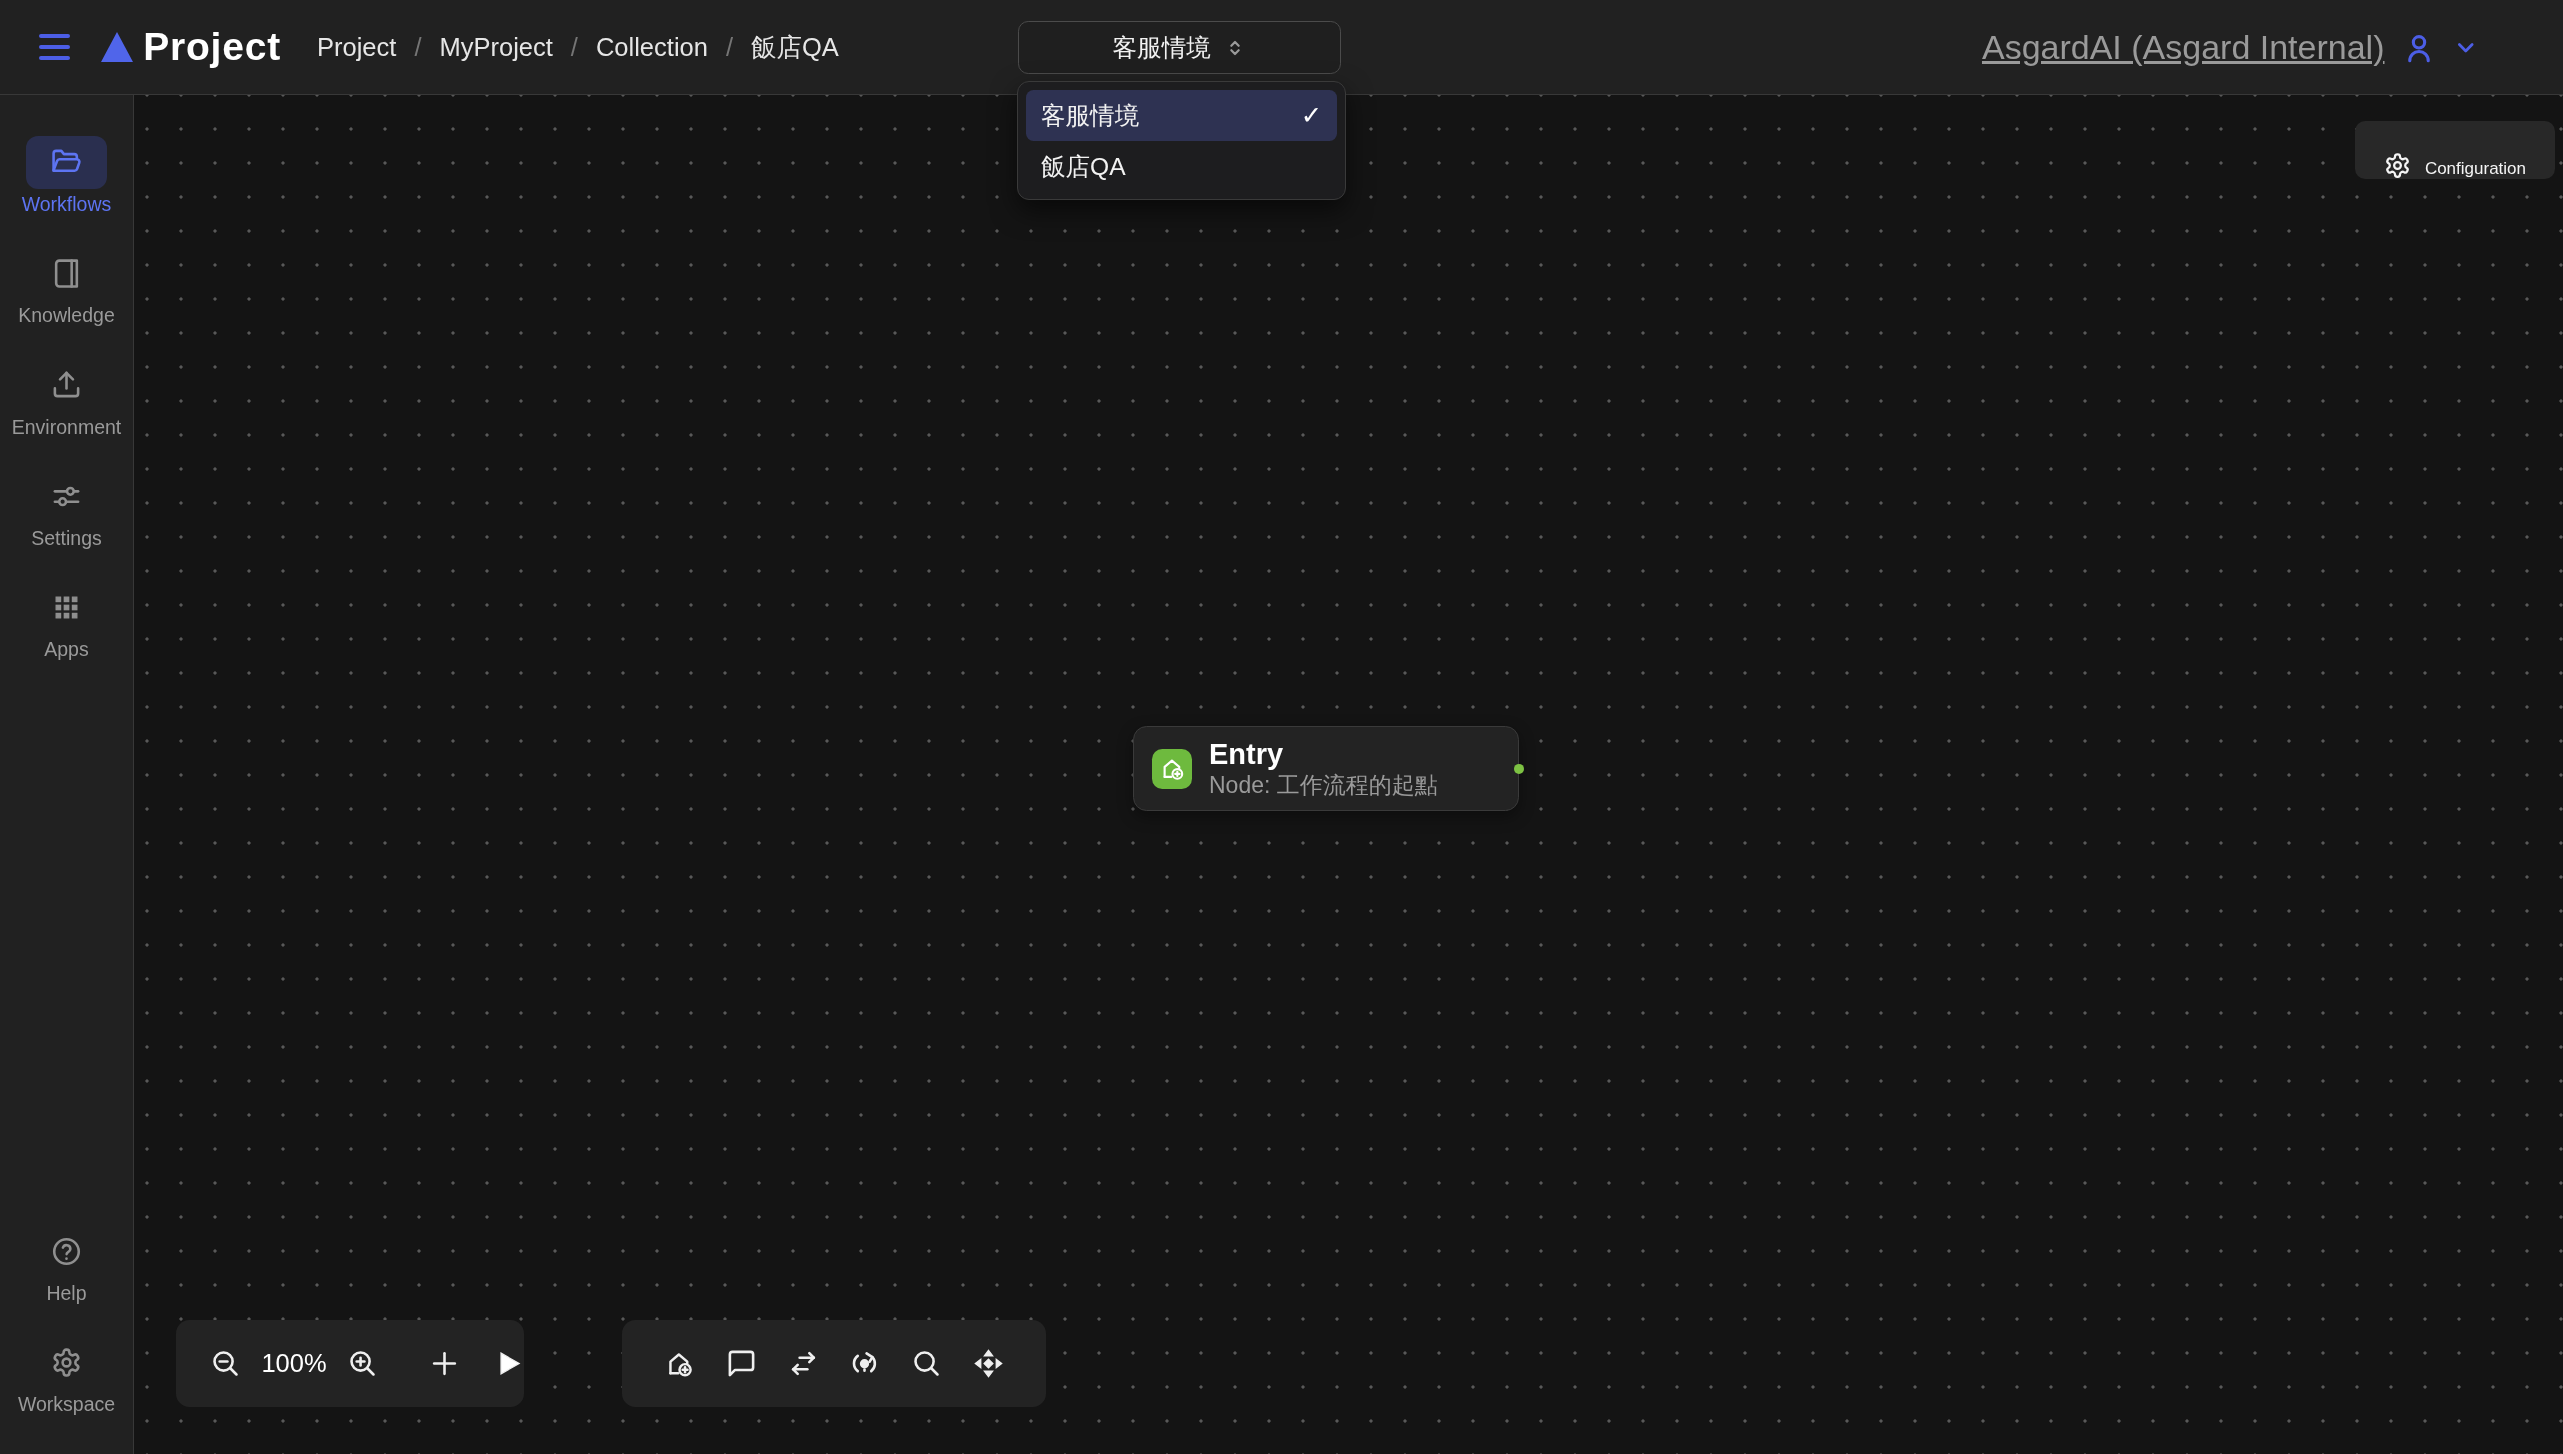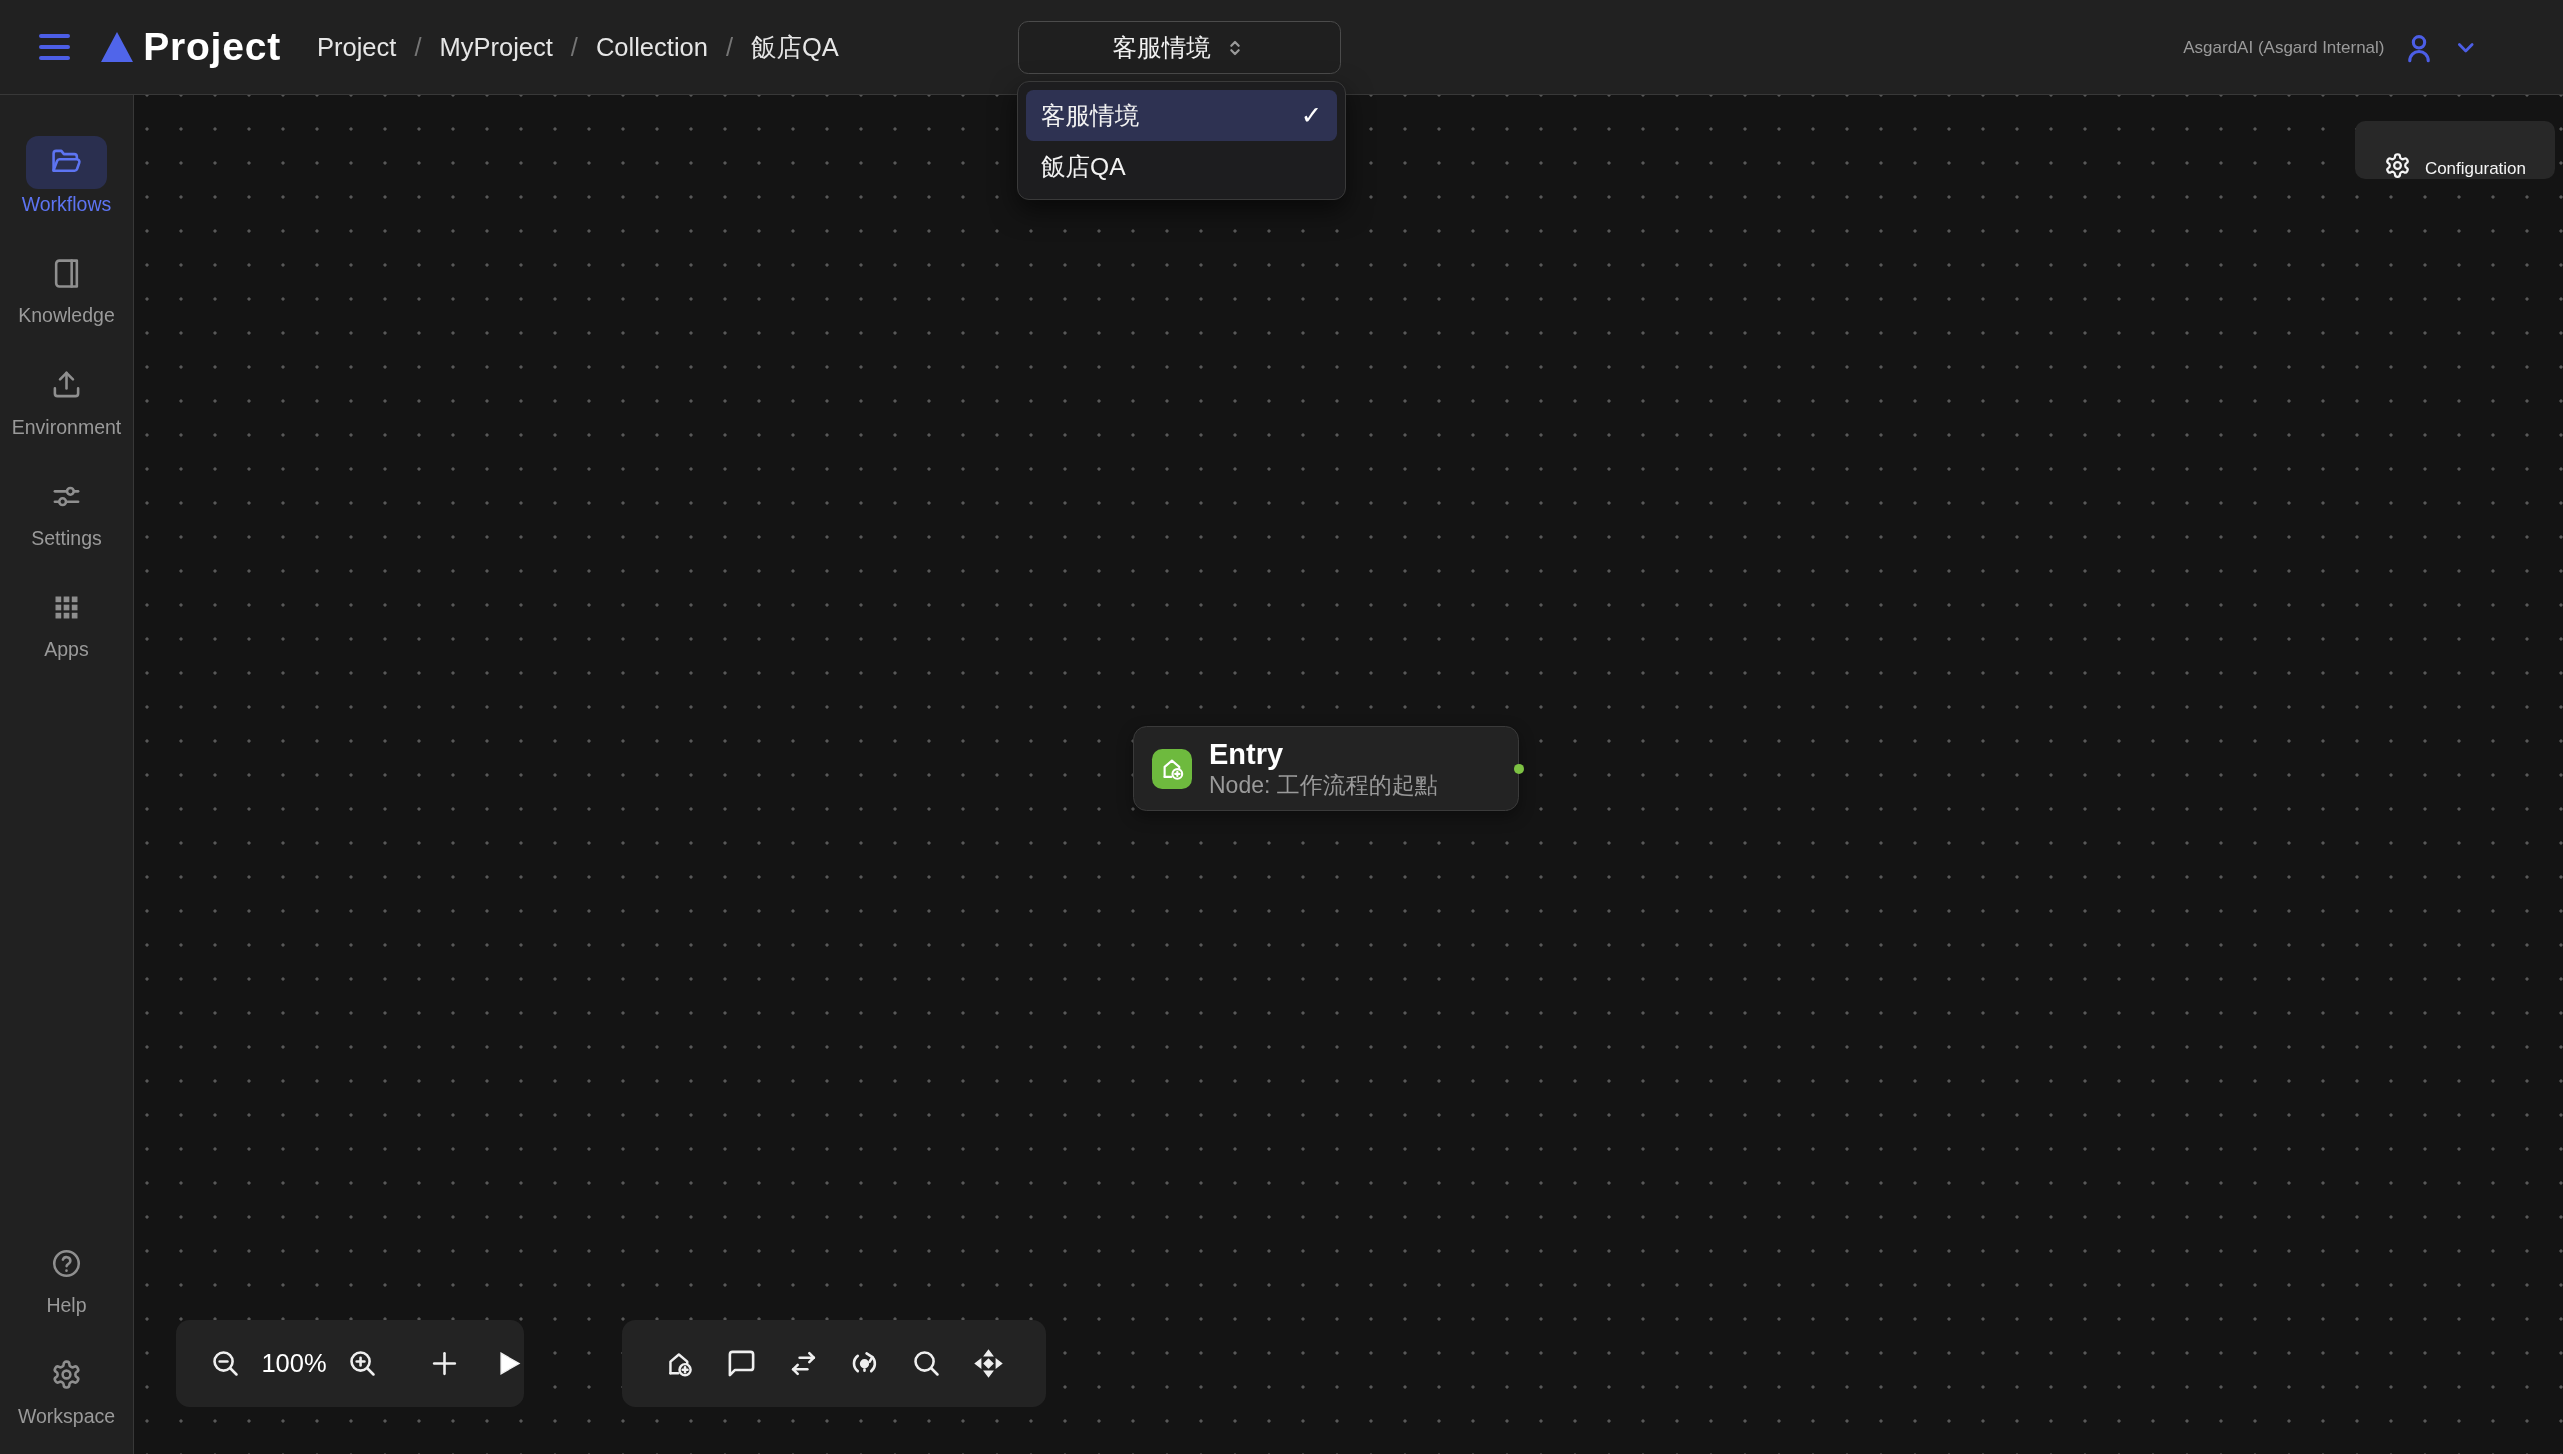--- a/index.html
+++ b/index.html
@@ -33,21 +33,21 @@
 
   .wf-select {
     position:absolute; left:1018px; top:21px; width:323px; height:53px;
     border:1.7px solid #4b4b4b; border-radius:10.2px; background:#1f1f1f;
     display:flex; align-items:center; justify-content:center; gap:13.6px;
     font-size:24.6px; color:#f2f2f2; cursor:pointer;
   }
   .unfold-icon { width:22px; height:22px; stroke:#9a9a9a; }
 
   .account { position:absolute; right:85px; top:0; height:95px; display:flex; align-items:center; gap:17px; }
-  .account-label { font-size:17px; color:#9a9a9a; }
+  .account-label { font-size:34px; color:#9a9a9a;text-decoration:underline; }
   .person-icon { width:34px; height:34px; stroke:#4c5ee6; cursor:pointer; }
   .acct-chevron { width:25.5px; height:25.5px; stroke:#4c5ee6; cursor:pointer; }
 
   
   .wf-menu {
     position:absolute; left:1017px; top:81px; width:329px;
     background:#1d1d1f; border:1.7px solid #3a3a3a; border-radius:12px;
     padding:7.6px; z-index:40; box-shadow:0 10.2px 25.5px rgba(0,0,0,.55);
   }
   .wf-menu-item {
@@ -56,21 +56,21 @@
     justify-content:space-between;
   }
   .wf-menu-item.selected { background:#2e3252; }
   .wf-menu-item .check { color:#ffffff; font-size:25.5px; }
 
   
   .sidebar {
     position:absolute; left:0; top:95px; width:134px; height:1360px;
     background:#212121; border-right:1.7px solid #383838;
     display:flex; flex-direction:column; align-items:center; z-index:10;
-    padding-top:41px; padding-bottom:27px;
+    padding-top:41px; padding-bottom:39px;
   }
   .side-item { display:flex; flex-direction:column; align-items:center; margin-bottom:31px; cursor:pointer; }
   .side-item .icon-wrap {
     width:81px; height:53px; border-radius:12px;
     display:flex; align-items:center; justify-content:center;
   }
   .side-item.active .icon-wrap { background:#2a2f4f; }
   .side-item svg { width:31px; height:31px; stroke:#8f8f8f; }
   .side-item.active svg { stroke:#5d74f2; }
   .side-item .side-label { margin-top:4.2px; font-size:19.5px; color:#9a9a9a; }

